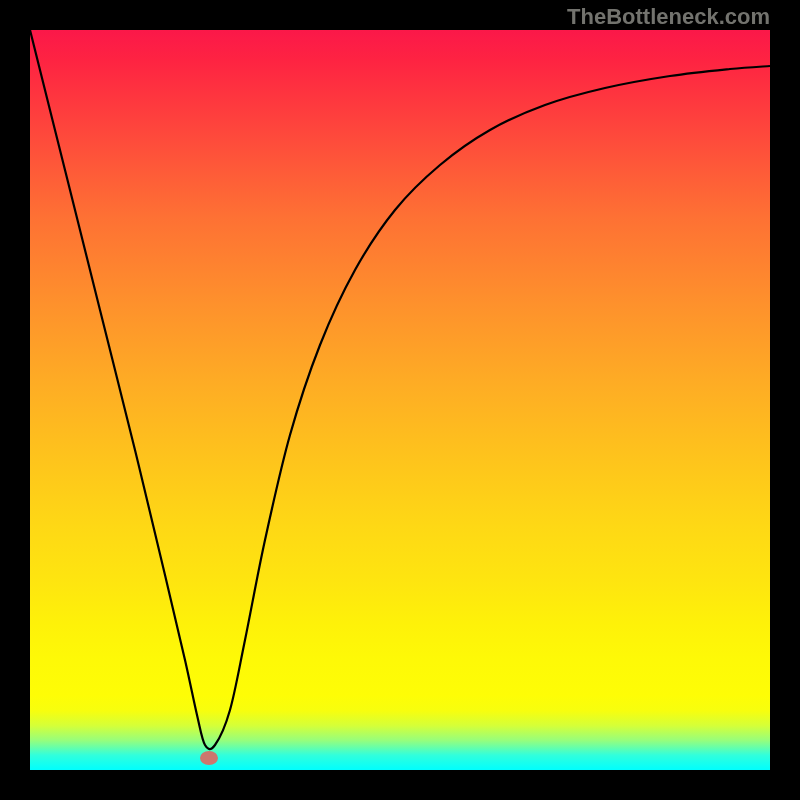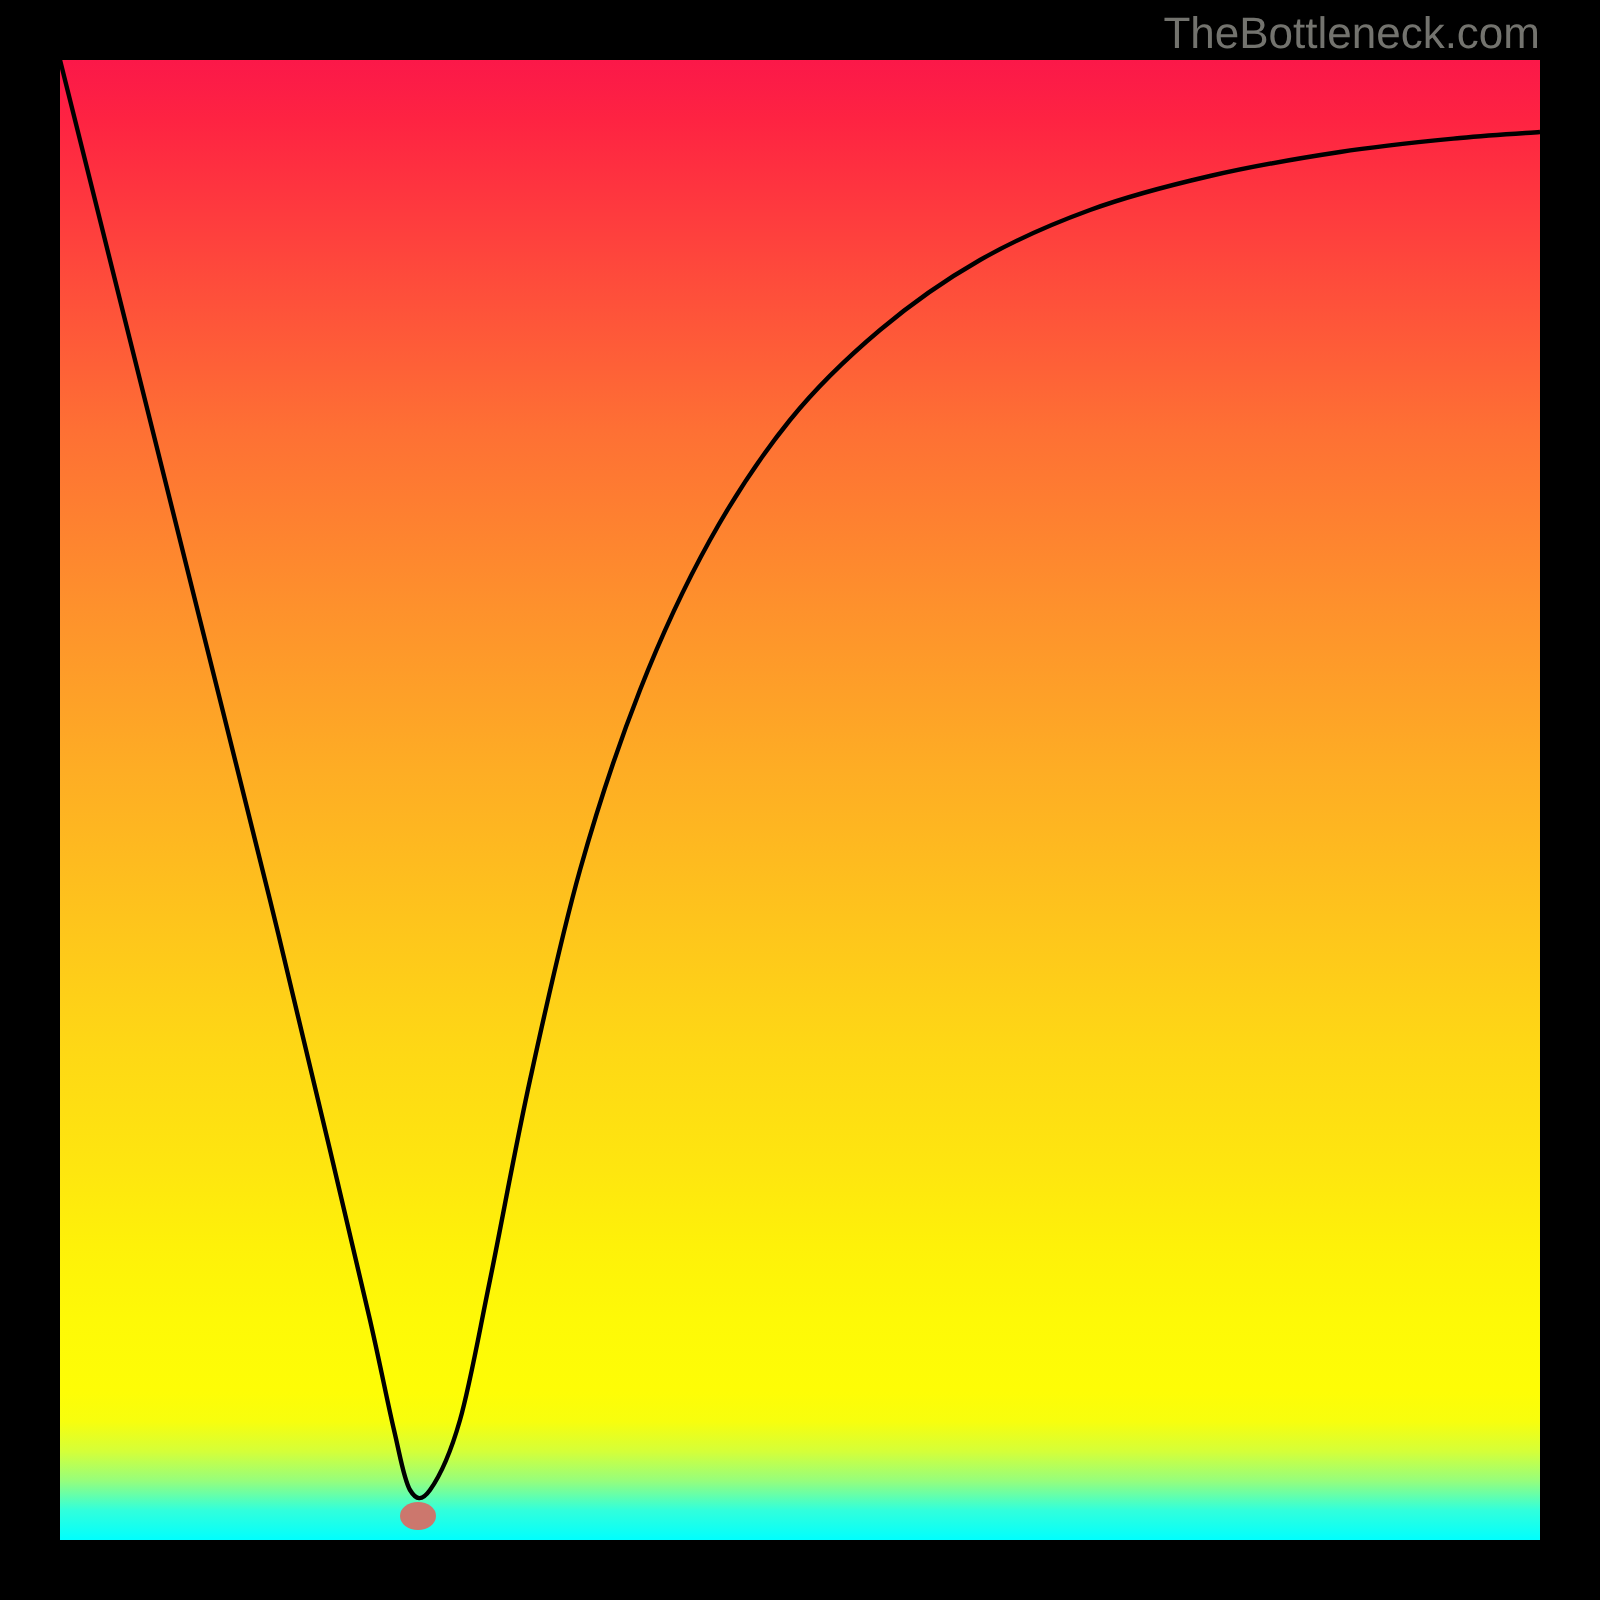--- a/index.html
+++ b/index.html
@@ -39,21 +39,21 @@
       #96fe7c 96%,
       #31ffdc 98%,
       #00fffe 100%);
   }
   .watermark {
     position: absolute;
     top: 4px;
     right: 30px;
     font-family: Arial, Helvetica, sans-serif;
     font-size: 22px;
-    font-weight: 400;
+    font-weight: 700;
     color: #73736e;
     letter-spacing: 0px;
     pointer-events: none;
   }
   svg.curve {
     position: absolute;
     inset: 0;
   }
   .marker {
     position: absolute;

